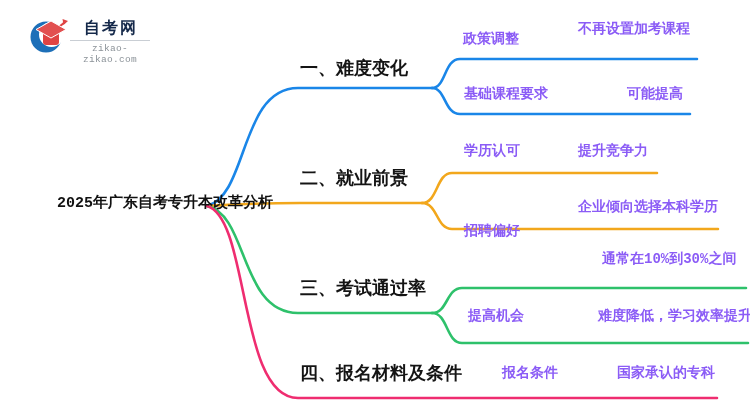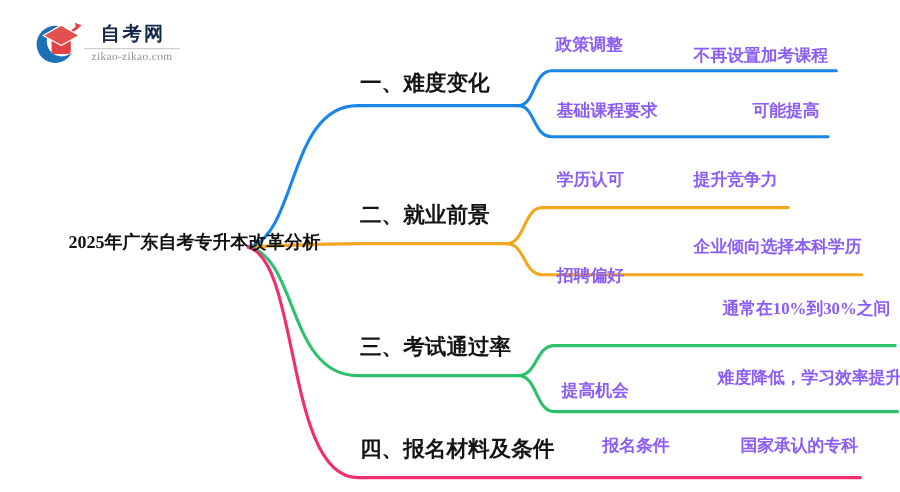--- a/index.html
+++ b/index.html
@@ -1,21 +1,21 @@
 <!DOCTYPE html>
 <html><head>
 <meta charset="utf-8">
 <style>
   html,body{margin:0;padding:0;background:#ffffff;}
   .stage{
     position:relative;
     width:750px;height:410px;
     background:#ffffff;
     overflow:hidden;
-    font-family:Liberation Serif, serif;
+    font-family:Liberation Mono, monospace;
     color:#1c1c1c;
   }
   .links{position:absolute;left:0;top:0;width:750px;height:410px;}
   .links path{fill:none;stroke-width:2.6;stroke-linecap:round;stroke-linejoin:round;}
   .node{
     position:absolute;
     font-size:14px;
     font-weight:600;
     line-height:18px;
     white-space:nowrap;
@@ -85,32 +85,32 @@
     </svg>
     <div class="logo-title">自考网</div>
     <div class="logo-divider"></div>
     <div class="logo-domain">zikao-zikao.com</div>
   </div>
 
   <div class="central">2025年广东自考专升本改革分析</div>
 
   <div class="branch-label" style="left:300px;top:58px;">一、难度变化</div>
   <div class="node" style="left:463px;top:30px;">政策调整</div>
-  <div class="node" style="left:578px;top:39px;text-align:right;">不再设置加考课程</div>
+  <div class="node" style="left:578px;top:20px;text-align:right;">不再设置加考课程</div>
   <div class="node" style="left:464px;top:85px;">基础课程要求</div>
   <div class="node" style="left:627px;top:85px;">可能提高</div>
 
   <div class="branch-label" style="left:300px;top:168px;">二、就业前景</div>
   <div class="node" style="left:464px;top:142px;">学历认可</div>
   <div class="node" style="left:578px;top:142px;">提升竞争力</div>
   <div class="node" style="left:464px;top:198px;margin-top:24px;">招聘偏好</div>
   <div class="node" style="left:578px;top:198px;">企业倾向选择本科学历</div>
 
   <div class="branch-label" style="left:300px;top:278px;">三、考试通过率</div>
   <div class="node" style="left:602px;top:250px;">通常在10%到30%之间</div>
-  <div class="node" style="left:468px;top:318px;">提高机会</div>
+  <div class="node" style="left:468px;top:307px;">提高机会</div>
   <div class="node" style="left:598px;top:307px;">难度降低，学习效率提升</div>
 
   <div class="branch-label" style="left:300px;top:363px;">四、报名材料及条件</div>
   <div class="node" style="left:502px;top:364px;">报名条件</div>
   <div class="node" style="left:617px;top:364px;">国家承认的专科</div>
 
 </div>
 
 </body></html>

